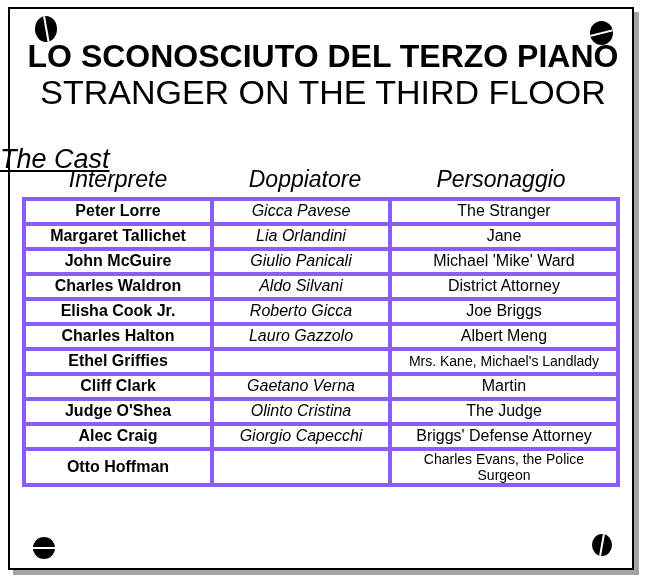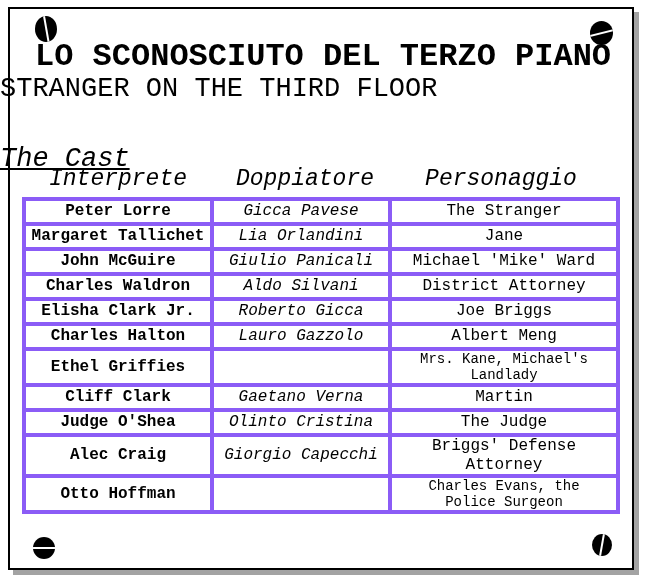--- a/index.html
+++ b/index.html
@@ -6,21 +6,21 @@
     margin: 0;
     padding: 0;
     background: #ffffff;
   }
   .stage {
     position: relative;
     width: 646px;
     height: 581px;
     background: #ffffff;
     overflow: hidden;
-    font-family: Liberation Mono, monospace;
+    font-family: Liberation Sans, sans-serif;
     color: #000000;
   }
   .board {
     position: absolute;
     left: 8px;
     top: 7px;
     width: 622px;
     height: 559px;
     background: #ffffff;
     border: 2px solid #000000;
@@ -60,21 +60,22 @@
     font-weight: bold;
     font-size: 32px;
     line-height: 1.05;
     white-space: nowrap;
   }
   .subtitle {
     position: absolute;
     top: 75px;
     left: 0;
     width: 646px;
-    font-size: 27px;
+    text-align: center;
+    font-size: 34px;
     line-height: 1.05;
     white-space: nowrap;
   }
   .cast-heading {
     position: absolute;
     top: 144px;
     left: 0;
     width: 646px;
     text-align: left;
     font-style: italic;
@@ -164,21 +165,21 @@
           <td class="col-interprete">John McGuire</td>
           <td class="col-doppiatore">Giulio Panicali</td>
           <td class="col-personaggio">Michael 'Mike' Ward</td>
         </tr>
         <tr>
           <td class="col-interprete">Charles Waldron</td>
           <td class="col-doppiatore">Aldo Silvani</td>
           <td class="col-personaggio">District Attorney</td>
         </tr>
         <tr>
-          <td class="col-interprete">Elisha Clark Jr.</td>
+          <td class="col-interprete">Elisha Cook Jr.</td>
           <td class="col-doppiatore">Roberto Gicca</td>
           <td class="col-personaggio">Joe Briggs</td>
         </tr>
         <tr>
           <td class="col-interprete">Charles Halton</td>
           <td class="col-doppiatore">Lauro Gazzolo</td>
           <td class="col-personaggio">Albert Meng</td>
         </tr>
         <tr>
           <td class="col-interprete">Ethel Griffies</td>

